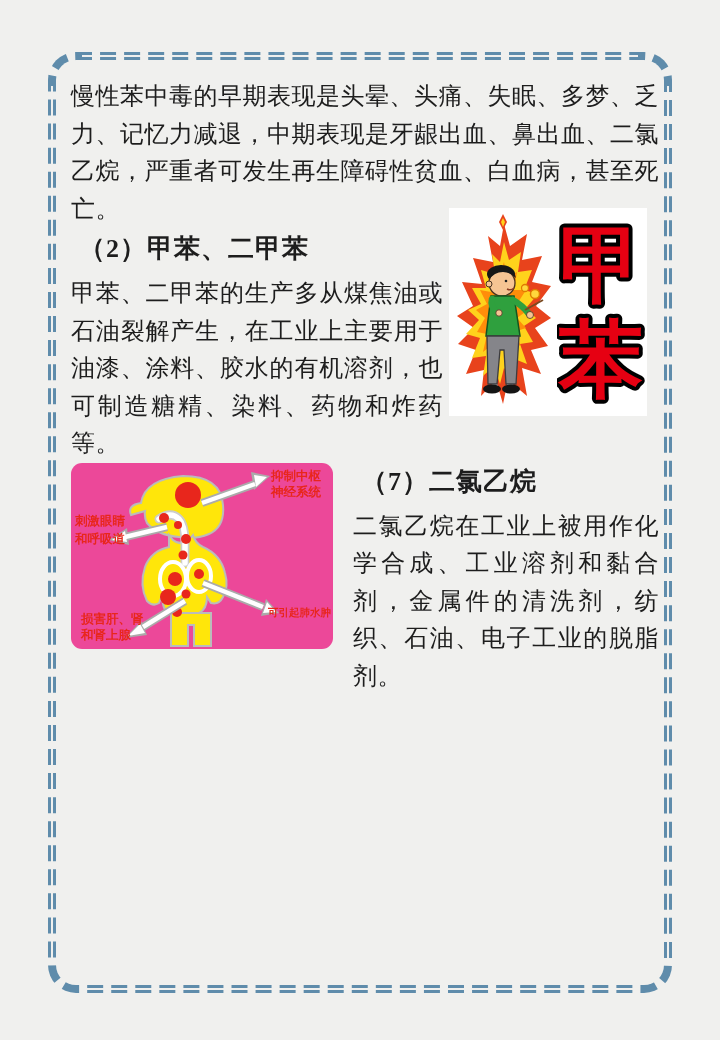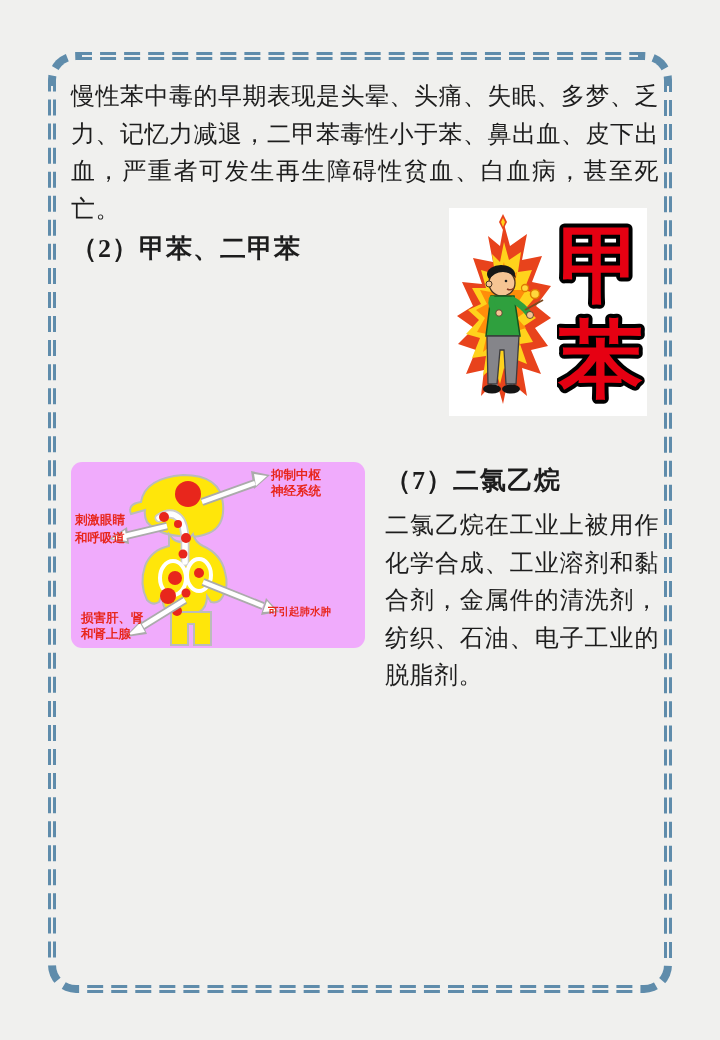--- a/index.html
+++ b/index.html
@@ -25,34 +25,34 @@
   .content{
     position:absolute;left:71px;top:78px;width:588px;
     color:#1d1d1d;
   }
   p.cn{
     margin:0;
     font-size:24px;line-height:37.5px;letter-spacing:0.5px;
     text-align:justify;text-align-last:left;
   }
   .heading{
-    margin:0 0 7px 0;
+    margin:0 0 7px 8px;
     font-size:26px;line-height:38px;font-weight:bold;letter-spacing:1px;
   }
   .para-intro{margin:0 0 5px 0;}
   .section-toluene{position:relative;margin-top:2px;min-height:232px;}
   .para-production{width:372px;}
   .toluene-box{
     position:absolute;top:-22px;right:12px;width:198px;height:208px;
     background:#ffffff;display:flex;align-items:center;justify-content:center;
   }
   .para-toxicity{margin:7px 0 11px 0;}
   .bottom-row{display:flex;gap:20px;align-items:flex-start;}
   .diagram-box{
-    width:294px;height:186px;background:#f0abfc;flex:0 0 auto;border-radius:11px;
+    width:262px;height:186px;background:#ec4899;flex:0 0 auto;border-radius:11px;
   }
   .col-dce{flex:1 1 auto;min-width:0;}
   .para-dce{font-size:24px;line-height:37px;}
   svg text.big-char{
     font-family:"Liberation Sans","DejaVu Sans",sans-serif;
     font-weight:900;
   }
   svg text.dg-label{
     font-family:"Liberation Serif","DejaVu Serif",serif;
     font-weight:bold;
@@ -63,24 +63,25 @@
 
 <div class="frame">
   <div class="split top"></div>
   <div class="split bottom"></div>
   <div class="split left"></div>
   <div class="split right"></div>
 </div>
 
 <div class="content">
 
-  <p class="cn para-intro">慢性苯中毒的早期表现是头晕、头痛、失眠、多梦、乏力、记忆力减退，二甲苯毒性小于苯、鼻出血、皮下出血，严重者可发生再生障碍性贫血、白血病，甚至死亡。</p>
+  <p class="cn para-intro">慢性苯中毒的早期表现是头晕、头痛、失眠、多梦、乏力、记忆力减退，中期表现是牙龈出血、鼻出血、二氯乙烷，严重者可发生再生障碍性贫血、白血病，甚至死亡。</p>
 
   <div class="section-toluene">
     <div class="heading">（2）甲苯、二甲苯</div>
+    <p class="cn para-production">甲苯、二甲苯的生产多从煤焦油或石油裂解产生，在工业上主要用于油漆、涂料、胶水的有机溶剂，也可制造糖精、染料、药物和炸药等。</p>
 
     <div class="toluene-box">
 
       <svg width="106" height="200" viewBox="0 0 106 200">
         <g>
           <polygon fill="#e8431c" points="53,12 59,34 76,22 71,48 91,44 81,70 100,74 85,94 100,106 84,116 97,134 80,138 90,162 71,156 76,184 57,168 52,192 45,168 30,184 33,158 15,162 25,138 7,132 23,116 6,104 22,94 11,70 31,72 22,46 42,50 37,24 49,34"></polygon>
           <polygon fill="#ffd21c" points="53,30 58,48 70,40 67,60 81,58 73,78 87,82 75,96 85,106 73,114 82,130 69,132 76,152 61,146 64,168 53,156 49,172 43,154 32,164 35,144 21,146 29,126 15,122 28,108 17,98 30,92 21,76 35,76 30,58 44,62 41,42 49,50"></polygon>
           <polygon fill="#ff8d0a" points="53,50 56,66 66,60 63,78 75,78 66,92 77,98 66,106 75,116 63,120 70,134 57,130 59,146 50,136 46,150 42,132 32,140 36,122 26,120 34,106 25,98 36,92 29,78 40,80 37,64 47,68"></polygon>
           <polygon fill="#e8431c" points="52,2 56,10 52,18 48,10"></polygon>
           <polygon fill="#ffd21c" points="52,6 54,10 52,15 50,10"></polygon>

